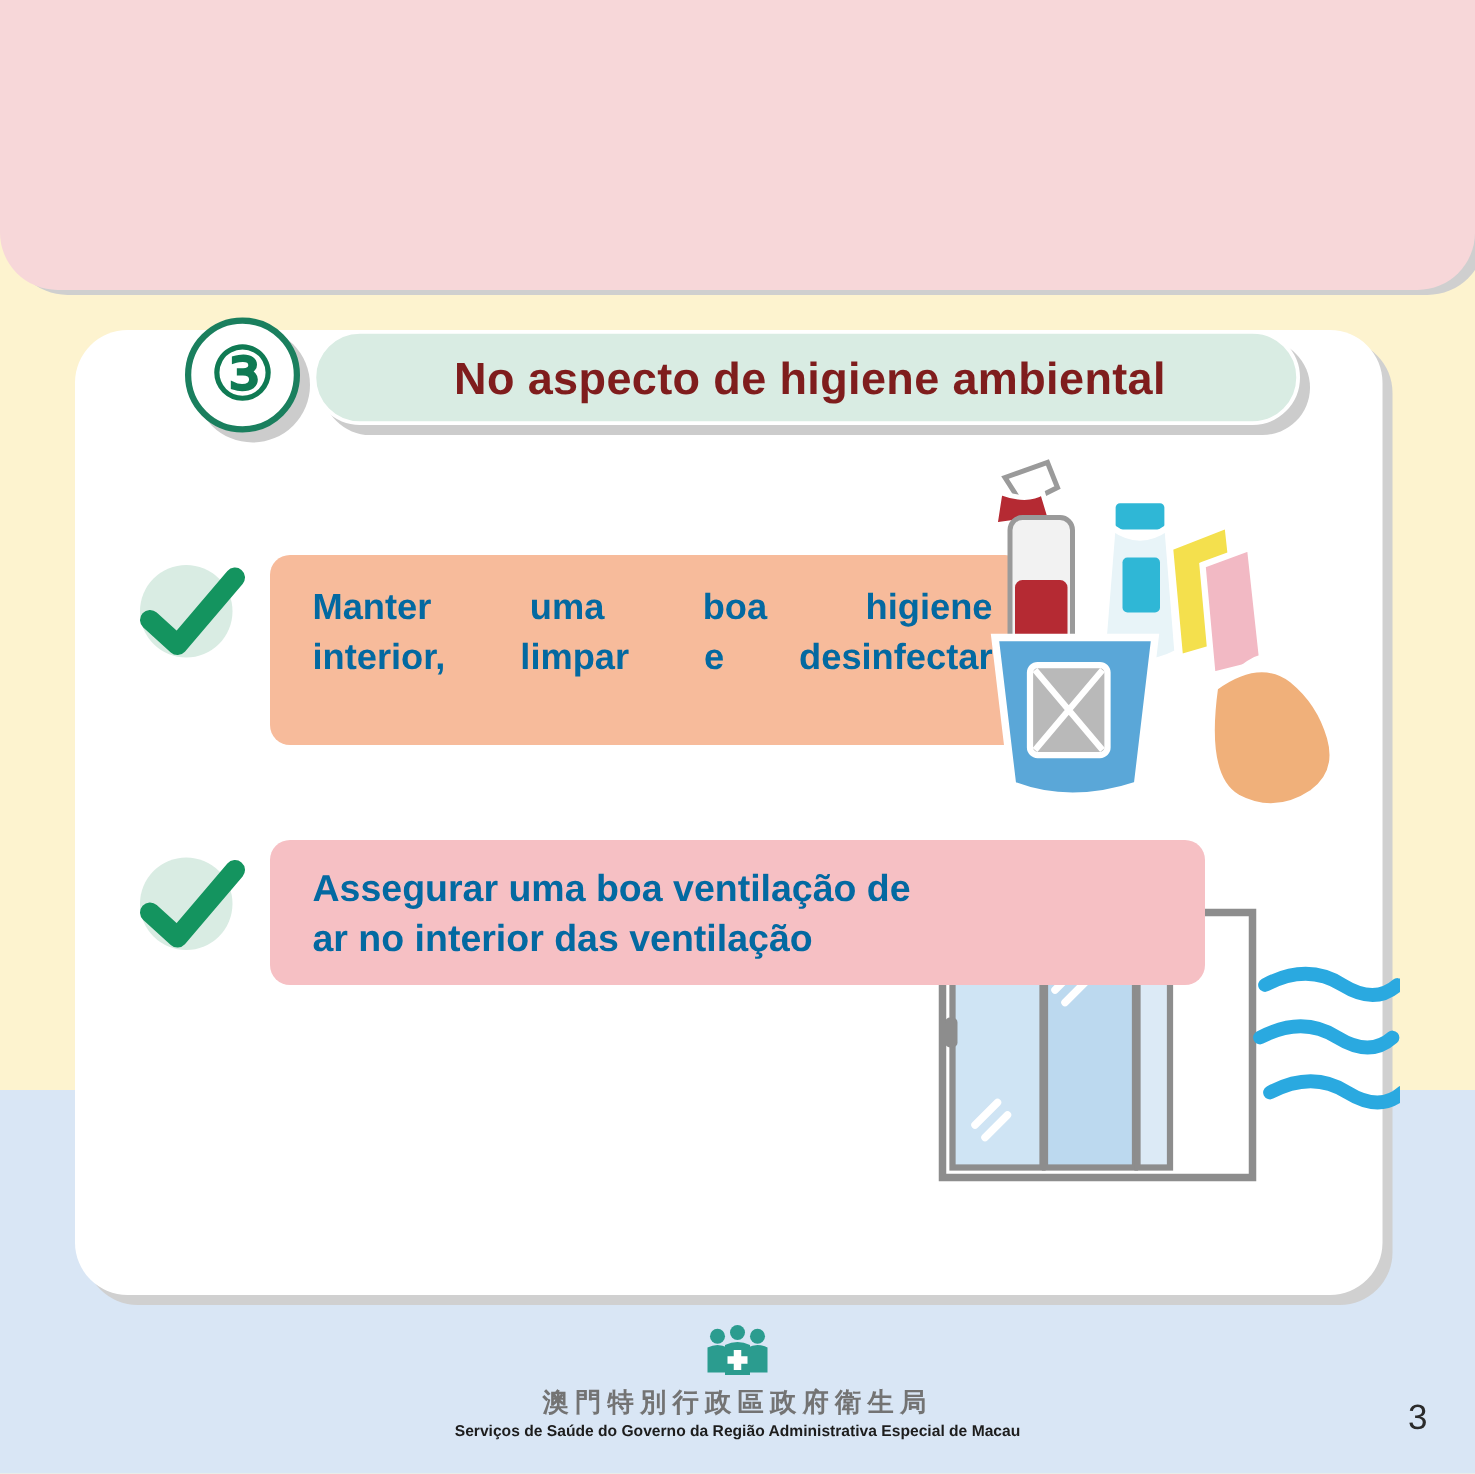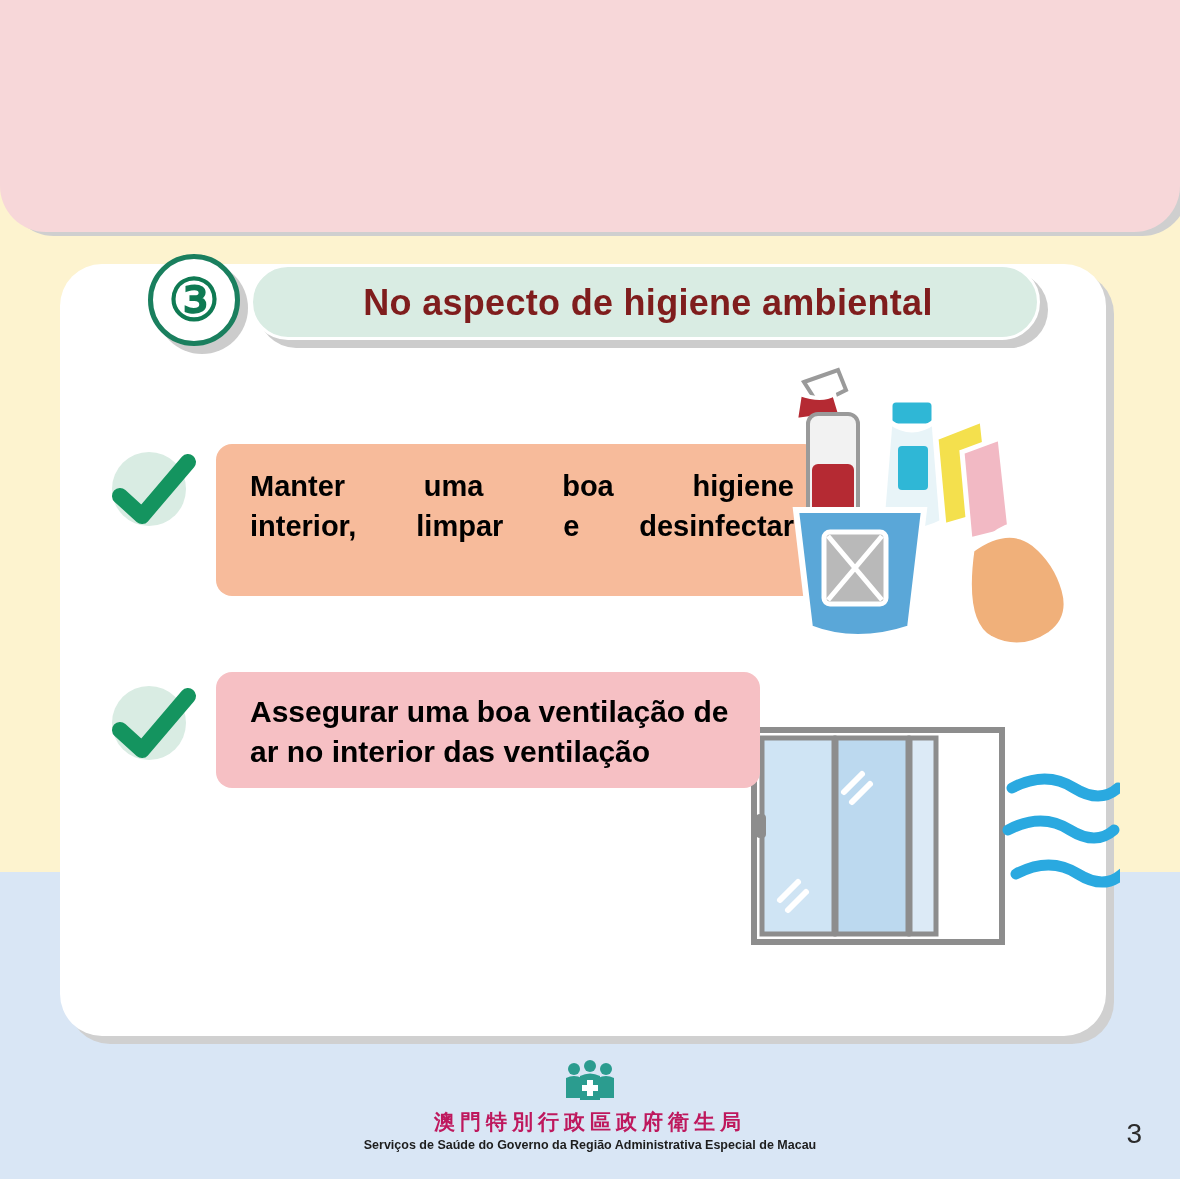--- a/index.html
+++ b/index.html
@@ -168,40 +168,40 @@
   }
   .check-mark {
     position: absolute;
     z-index: 7;
   }
   .bullet-box {
     position: absolute;
     z-index: 5;
     box-sizing: border-box;
     border-radius: 16px;
-    color: #000000;
+    color: #0369a1;
     font-weight: bold;
   }
   #bullet-1-box {
     left: 216px;
     top: 444px;
     width: 604px;
     height: 152px;
     background: #f7bb9b;
     padding: 22px 26px 0 34px;
     font-size: 29px;
     line-height: 40px;
     text-align: justify;
     text-align-last: left;
   }
   #bullet-1-box .jline { display: block; text-align-last: justify; }
   #bullet-2-box {
     left: 216px;
     top: 672px;
-    width: 544px;
+    width: 748px;
     height: 116px;
     background: #f6c0c4;
     padding: 20px 26px 0 34px;
     font-size: 30px;
     line-height: 40px;
   }
   #check-1 { left: 112px; top: 452px; }
   #check-2 { left: 112px; top: 686px; }
 
   
@@ -226,21 +226,21 @@
   .footer {
     position: absolute;
     left: 0;
     top: 1060px;
     width: 1180px;
     text-align: center;
     z-index: 6;
   }
   .footer-logo { display: block; margin: 0 auto; }
   .footer-cn {
-    color: #be185d;
+    color: #737373;
     font-size: 21px;
     font-weight: bold;
     letter-spacing: 5px;
     margin-top: 4px;
   }
   .footer-pt {
     color: #1d1d1d;
     font-size: 12.5px;
     font-weight: bold;
     margin-top: 2px;

